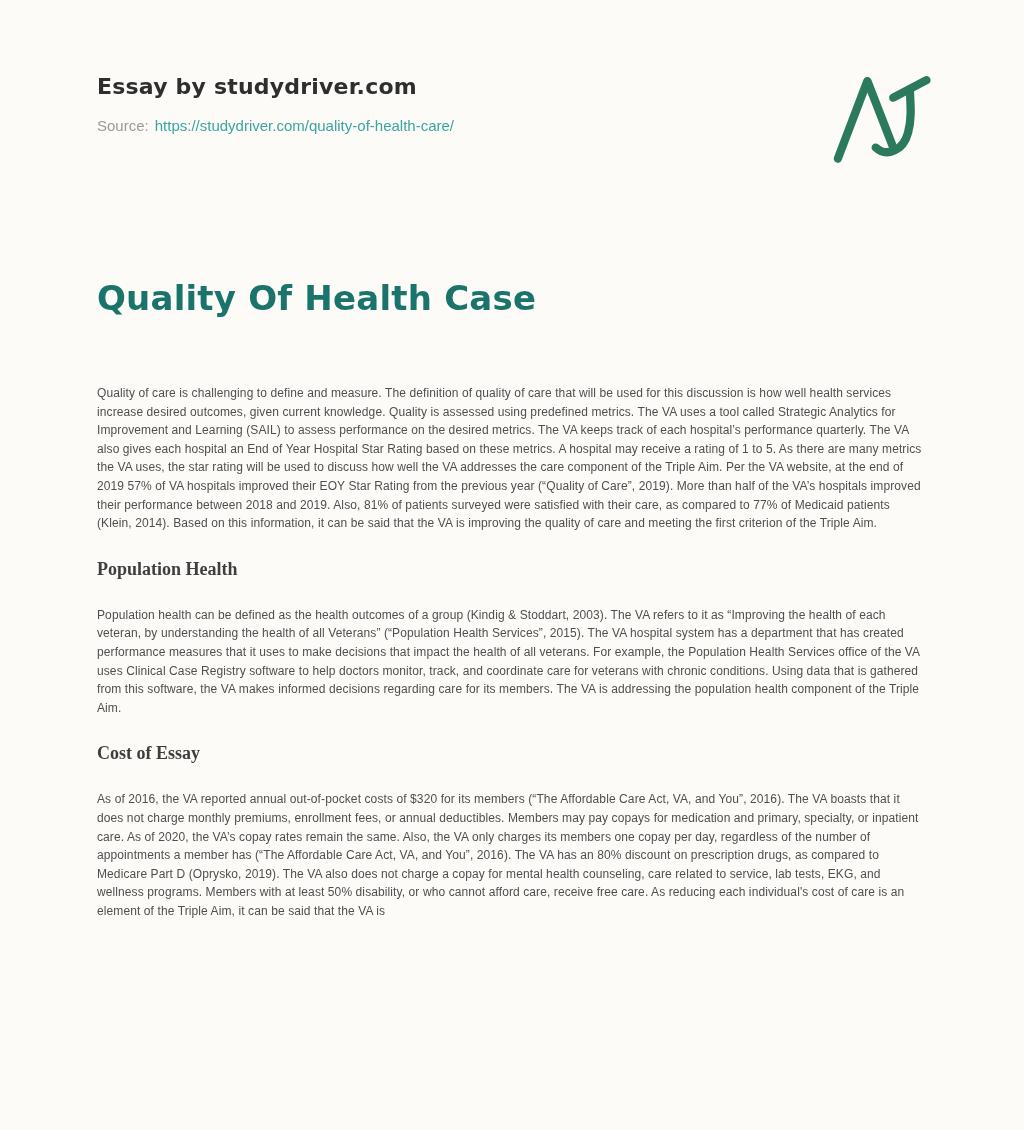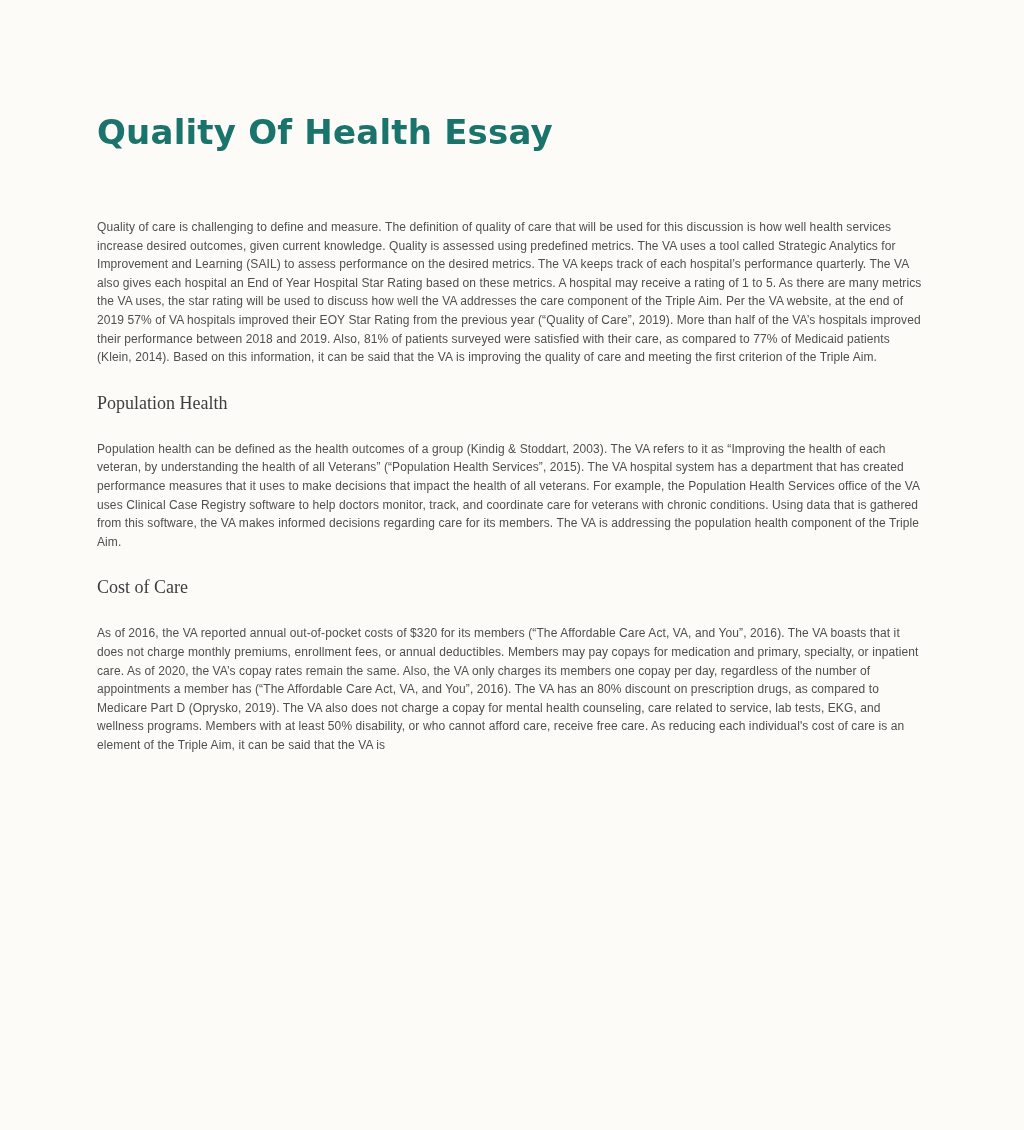--- a/index.html
+++ b/index.html
@@ -73,36 +73,54 @@
   .essay-body p{
     font-size: 12px;
     line-height: 1.55;
     color: var(--body);
     margin: 0 0 26px 0;
     letter-spacing: .1px;
   }
   .essay-body h3{
     font-family: "Liberation Serif", serif;
     font-size: 18px;
-    font-weight: 400;
+    font-weight: 700;
     color: #3e3e3e;
     margin: 0 0 26px 0;
   }
 </style>
 </head>
 <body>
 
 <div class="page">
 
+  <div class="header">
+    <div class="header-text">
+      <div class="byline">Essay by studydriver.com</div>
+      <div class="source-line">
+        <span>Source:</span><a href="#">https://studydriver.com/quality-of-health-care/</a>
+      </div>
+    </div>
+
+    <div class="logo">
+      <svg viewBox="0 0 120 104" width="112" height="96" aria-hidden="true">
+        <g fill="none" stroke="#2c7a5e" stroke-width="9" stroke-linecap="round" stroke-linejoin="round">
+          <path d="M10 96 L42 12 L70 84"></path>
+          <path d="M88 22 C89 40 90 54 86 68 C81 87 63 95 51 84"></path>
+          <path d="M70 30 L106 11"></path>
+        </g>
+      </svg>
+    </div>
+  </div>
 
   <div class="content">
-    <h2 class="essay-title">Quality Of Health Essay</h2>
+    <h2 class="essay-title">Quality Of Health Case</h2>
 
     <div class="essay-body">
       <p>Quality of care is challenging to define and measure. The definition of quality of care that will be used for this discussion is how well health services increase desired outcomes, given current knowledge. Quality is assessed using predefined metrics. The VA uses a tool called Strategic Analytics for Improvement and Learning (SAIL) to assess performance on the desired metrics. The VA keeps track of each hospital’s performance quarterly. The VA also gives each hospital an End of Year Hospital Star Rating based on these metrics. A hospital may receive a rating of 1 to 5. As there are many metrics the VA uses, the star rating will be used to discuss how well the VA addresses the care component of the Triple Aim. Per the VA website, at the end of 2019 57% of VA hospitals improved their EOY Star Rating from the previous year (“Quality of Care”, 2019). More than half of the VA’s hospitals improved their performance between 2018 and 2019. Also, 81% of patients surveyed were satisfied with their care, as compared to 77% of Medicaid patients (Klein, 2014). Based on this information, it can be said that the VA is improving the quality of care and meeting the first criterion of the Triple Aim.</p>
       <h3>Population Health</h3>
       <p>Population health can be defined as the health outcomes of a group (Kindig &amp; Stoddart, 2003). The VA refers to it as “Improving the health of each veteran, by understanding the health of all Veterans” (“Population Health Services”, 2015). The VA hospital system has a department that has created performance measures that it uses to make decisions that impact the health of all veterans. For example, the Population Health Services office of the VA uses Clinical Case Registry software to help doctors monitor, track, and coordinate care for veterans with chronic conditions. Using data that is gathered from this software, the VA makes informed decisions regarding care for its members. The VA is addressing the population health component of the Triple Aim.</p>
-      <h3>Cost of Care</h3>
+      <h3>Cost of Essay</h3>
       <p>As of 2016, the VA reported annual out-of-pocket costs of $320 for its members (“The Affordable Care Act, VA, and You”, 2016). The VA boasts that it does not charge monthly premiums, enrollment fees, or annual deductibles. Members may pay copays for medication and primary, specialty, or inpatient care. As of 2020, the VA’s copay rates remain the same. Also, the VA only charges its members one copay per day, regardless of the number of appointments a member has (“The Affordable Care Act, VA, and You”, 2016). The VA has an 80% discount on prescription drugs, as compared to Medicare Part D (Oprysko, 2019). The VA also does not charge a copay for mental health counseling, care related to service, lab tests, EKG, and wellness programs. Members with at least 50% disability, or who cannot afford care, receive free care. As reducing each individual's cost of care is an element of the Triple Aim, it can be said that the VA is</p>
     </div>
   </div>
 
 </div>
 
 </body></html>

